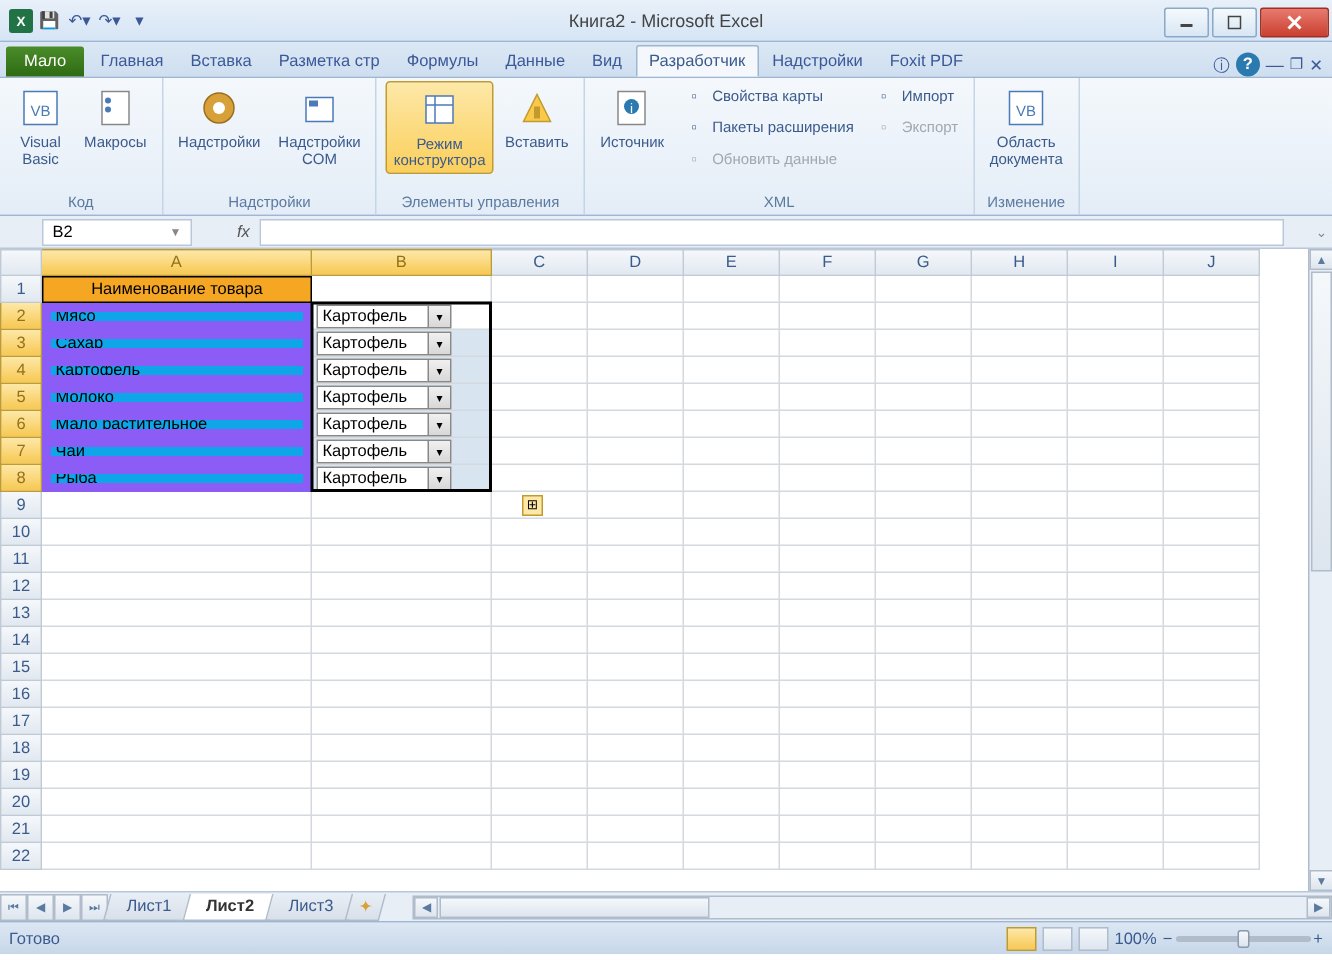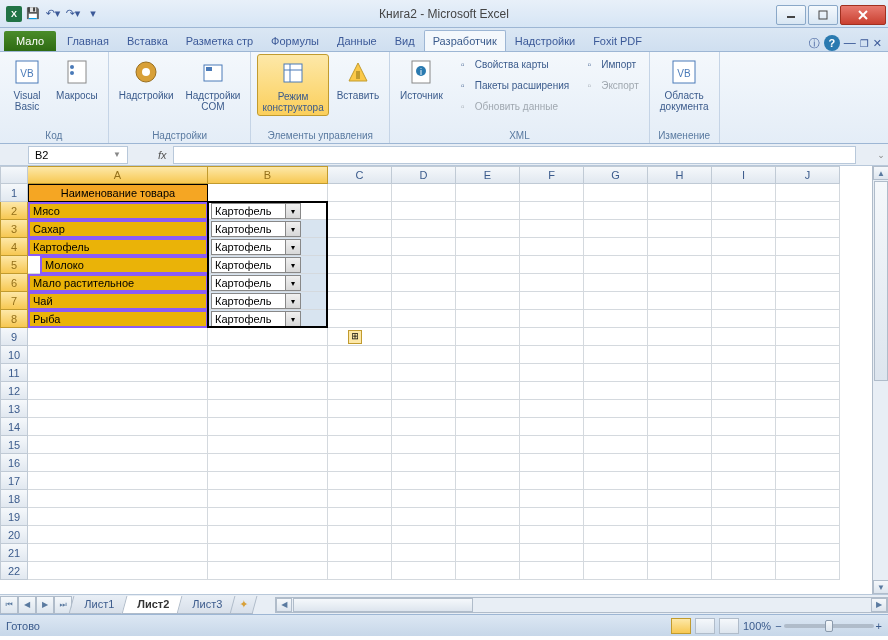--- a/index.html
+++ b/index.html
@@ -48,21 +48,21 @@
 .grid-area { position: relative; background: #fff; height: 428px; overflow: hidden; }
 .col-headers { display: flex; position: absolute; top: 0; left: 0; height: 18px; }
 .corner { width: 28px; height: 18px; background: linear-gradient(#f5f8fb, #e1e8f0); border: 1px solid #c0cad5; }
 .ch { height: 18px; background: linear-gradient(#f5f8fb, #e1e8f0); border: 1px solid #c0cad5; border-left: none; font-size: 11px; color: #3b5b8c; display: flex; align-items: center; justify-content: center; }
 .ch.sel { background: linear-gradient(#fde8a8, #f7c852); color: #94701a; border-color: #c19b2e; }
 .row-headers { position: absolute; top: 18px; left: 0; width: 28px; }
 .rh { width: 28px; height: 18px; background: linear-gradient(#f5f8fb, #e1e8f0); border: 1px solid #c0cad5; border-top: none; font-size: 11px; color: #3b5b8c; display: flex; align-items: center; justify-content: center; }
 .rh.sel { background: linear-gradient(#fde8a8, #f7c852); color: #94701a; border-color: #c19b2e; }
 .cells { position: absolute; top: 18px; left: 28px; }
 .cell { position: absolute; border-right: 1px solid #d4d9de; border-bottom: 1px solid #d4d9de; font-size: 11px; padding: 1px 3px; display: flex; align-items: center; overflow: hidden; white-space: nowrap; }
-.cell.orange { background: #eab308; border: 2px solid #8b5cf6; }
+.cell.orange { background: #0ea5e9; border: 6px solid #8b5cf6; text-decoration: underline; }
 .cell.header-cell { background: #f5a623; border: 1px solid #000; justify-content: center; }
 .cell.selrange { background: #d8e4f0; }
 .combo { position: absolute; background: #fff; border: 1px solid #888; font-size: 11px; display: flex; align-items: center; padding-left: 3px; }
 .combo::after { content: "▾"; position: absolute; right: 0; top: 0; width: 14px; height: 100%; background: linear-gradient(#f0f0f0, #d8d8d8); border-left: 1px solid #888; display: flex; align-items: center; justify-content: center; font-size: 8px; }
 .sel-border { position: absolute; border: 2px solid #000; pointer-events: none; }
 
 
 .hscroll-area { height: 20px; background: #e8eef5; display: flex; align-items: center; border-top: 1px solid #b8c8da; }
 .sheet-nav { display: flex; gap: 0; }
 .sheet-nav-btn { width: 18px; height: 18px; background: linear-gradient(#f5f8fb, #dde5ee); border: 1px solid #b0bcca; display: flex; align-items: center; justify-content: center; font-size: 8px; color: #5a7aa0; }
@@ -537,21 +537,21 @@
       <div class="cell" style="left: 428px; top: 378px; width: 64px; height: 18px;"></div>
       <div class="cell" style="left: 492px; top: 378px; width: 64px; height: 18px;"></div>
       <div class="cell" style="left: 556px; top: 378px; width: 64px; height: 18px;"></div>
       <div class="cell" style="left: 620px; top: 378px; width: 64px; height: 18px;"></div>
       <div class="cell" style="left: 684px; top: 378px; width: 64px; height: 18px;"></div>
       <div class="cell" style="left: 748px; top: 378px; width: 64px; height: 18px;"></div>
       <div class="cell header-cell" style="left: 0px; top: 0px; width: 180px; height: 18px;">Наименование товара</div>
       <div class="cell orange" style="left: 0px; top: 18px; width: 180px; height: 18px;">Мясо</div>
       <div class="cell orange" style="left: 0px; top: 36px; width: 180px; height: 18px;">Сахар</div>
       <div class="cell orange" style="left: 0px; top: 54px; width: 180px; height: 18px;">Картофель</div>
-      <div class="cell orange" style="left: 12px; top: 72px; width: 180px; height: 18px;">Молоко</div>
+      <div class="cell orange" style="left: 0px; top: 72px; width: 180px; height: 18px;">Молоко</div>
       <div class="cell orange" style="left: 0px; top: 90px; width: 180px; height: 18px;">Мало растительное</div>
       <div class="cell orange" style="left: 0px; top: 108px; width: 180px; height: 18px;">Чай</div>
       <div class="cell orange" style="left: 0px; top: 126px; width: 180px; height: 18px;">Рыба</div>
       <div class="cell selrange" style="left: 180px; top: 36px; width: 120px; height: 18px;"></div>
       <div class="cell selrange" style="left: 180px; top: 54px; width: 120px; height: 18px;"></div>
       <div class="cell selrange" style="left: 180px; top: 72px; width: 120px; height: 18px;"></div>
       <div class="cell selrange" style="left: 180px; top: 90px; width: 120px; height: 18px;"></div>
       <div class="cell selrange" style="left: 180px; top: 108px; width: 120px; height: 18px;"></div>
       <div class="cell selrange" style="left: 180px; top: 126px; width: 120px; height: 18px;"></div>
       <div class="combo" style="left: 183px; top: 19px; width: 90px; height: 16px;">Картофель</div>

